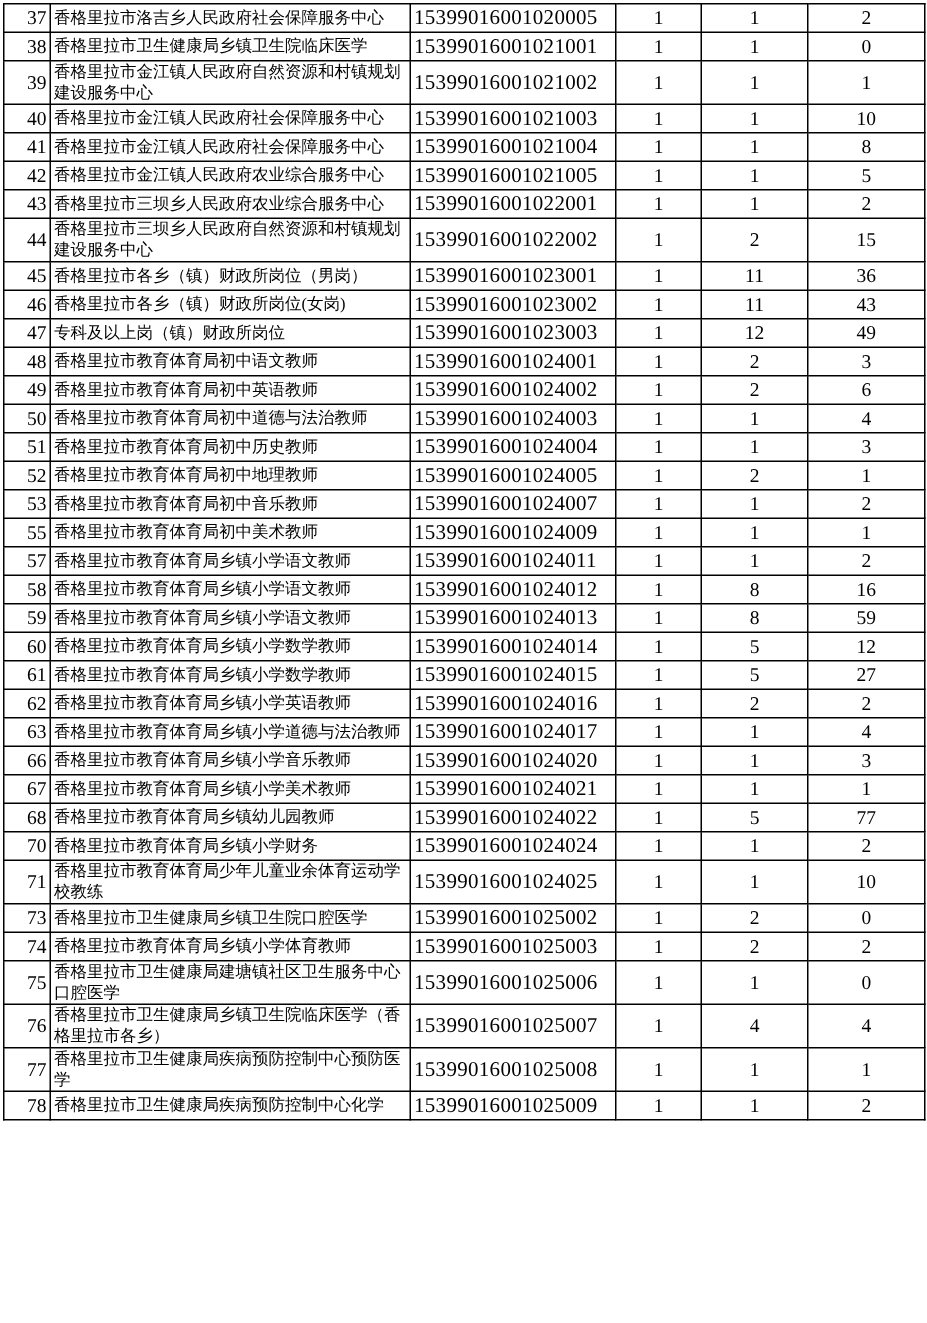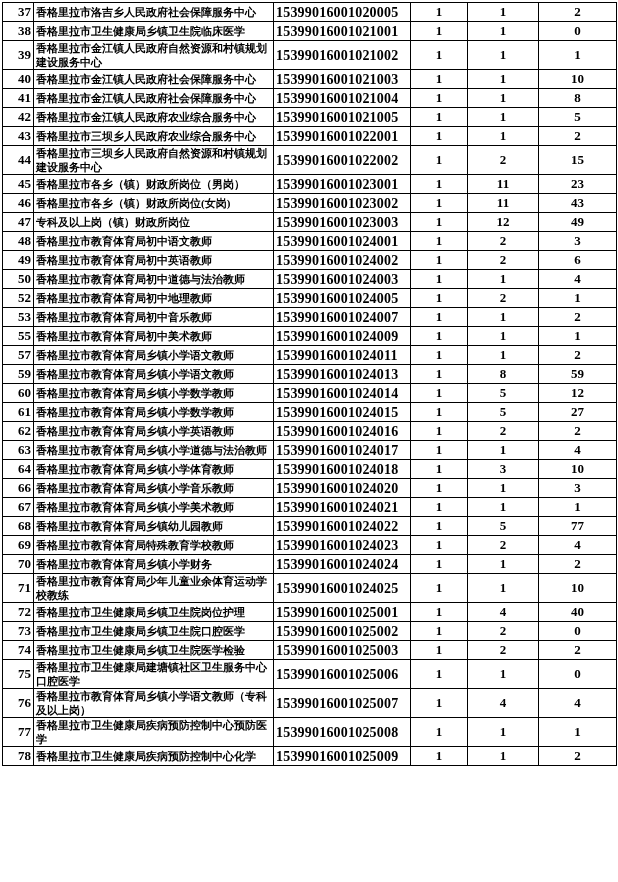--- a/index.html
+++ b/index.html
@@ -27,21 +27,20 @@
     width: 614px;
   }
   table.doc-table td {
     border: 1px solid #000000;
     vertical-align: middle;
     overflow: hidden;
     padding: 0 2px;
   }
   table.doc-table tr {
     height: 19px;
-    font-weight: bold;
   }
   td.c-no {
     text-align: right;
     font-size: 13px;
     padding-right: 3px;
     line-height: 14px;
   }
   td.c-name {
     text-align: left;
     font-size: 11px;
@@ -139,21 +138,21 @@
           <td class="c-num">1</td>
           <td class="c-num">2</td>
           <td class="c-num">15</td>
         </tr>
         <tr>
           <td class="c-no">45</td>
           <td class="c-name">香格里拉市各乡（镇）财政所岗位（男岗）</td>
           <td class="c-code">15399016001023001</td>
           <td class="c-num">1</td>
           <td class="c-num">11</td>
-          <td class="c-num">23</td>
+          <td class="c-num">36</td>
         </tr>
         <tr>
           <td class="c-no">46</td>
           <td class="c-name">香格里拉市各乡（镇）财政所岗位(女岗)</td>
           <td class="c-code">15399016001023002</td>
           <td class="c-num">1</td>
           <td class="c-num">11</td>
           <td class="c-num">43</td>
         </tr>
         <tr>
@@ -182,20 +181,28 @@
         </tr>
         <tr>
           <td class="c-no">50</td>
           <td class="c-name">香格里拉市教育体育局初中道德与法治教师</td>
           <td class="c-code">15399016001024003</td>
           <td class="c-num">1</td>
           <td class="c-num">1</td>
           <td class="c-num">4</td>
         </tr>
         <tr>
+          <td class="c-no">51</td>
+          <td class="c-name">香格里拉市教育体育局初中历史教师</td>
+          <td class="c-code">15399016001024004</td>
+          <td class="c-num">1</td>
+          <td class="c-num">1</td>
+          <td class="c-num">3</td>
+        </tr>
+        <tr>
           <td class="c-no">52</td>
           <td class="c-name">香格里拉市教育体育局初中地理教师</td>
           <td class="c-code">15399016001024005</td>
           <td class="c-num">1</td>
           <td class="c-num">2</td>
           <td class="c-num">1</td>
         </tr>
         <tr>
           <td class="c-no">53</td>
           <td class="c-name">香格里拉市教育体育局初中音乐教师</td>
@@ -214,20 +221,28 @@
         </tr>
         <tr>
           <td class="c-no">57</td>
           <td class="c-name">香格里拉市教育体育局乡镇小学语文教师</td>
           <td class="c-code">15399016001024011</td>
           <td class="c-num">1</td>
           <td class="c-num">1</td>
           <td class="c-num">2</td>
         </tr>
         <tr>
+          <td class="c-no">58</td>
+          <td class="c-name">香格里拉市教育体育局乡镇小学语文教师</td>
+          <td class="c-code">15399016001024012</td>
+          <td class="c-num">1</td>
+          <td class="c-num">8</td>
+          <td class="c-num">16</td>
+        </tr>
+        <tr>
           <td class="c-no">59</td>
           <td class="c-name">香格里拉市教育体育局乡镇小学语文教师</td>
           <td class="c-code">15399016001024013</td>
           <td class="c-num">1</td>
           <td class="c-num">8</td>
           <td class="c-num">59</td>
         </tr>
         <tr>
           <td class="c-no">60</td>
           <td class="c-name">香格里拉市教育体育局乡镇小学数学教师</td>
@@ -254,28 +269,20 @@
         </tr>
         <tr>
           <td class="c-no">63</td>
           <td class="c-name">香格里拉市教育体育局乡镇小学道德与法治教师</td>
           <td class="c-code">15399016001024017</td>
           <td class="c-num">1</td>
           <td class="c-num">1</td>
           <td class="c-num">4</td>
         </tr>
         <tr>
-          <td class="c-no">64</td>
-          <td class="c-name">香格里拉市教育体育局乡镇小学体育教师</td>
-          <td class="c-code">15399016001024018</td>
-          <td class="c-num">1</td>
-          <td class="c-num">3</td>
-          <td class="c-num">10</td>
-        </tr>
-        <tr>
           <td class="c-no">66</td>
           <td class="c-name">香格里拉市教育体育局乡镇小学音乐教师</td>
           <td class="c-code">15399016001024020</td>
           <td class="c-num">1</td>
           <td class="c-num">1</td>
           <td class="c-num">3</td>
         </tr>
         <tr>
           <td class="c-no">67</td>
           <td class="c-name">香格里拉市教育体育局乡镇小学美术教师</td>
@@ -286,78 +293,62 @@
         </tr>
         <tr>
           <td class="c-no">68</td>
           <td class="c-name">香格里拉市教育体育局乡镇幼儿园教师</td>
           <td class="c-code">15399016001024022</td>
           <td class="c-num">1</td>
           <td class="c-num">5</td>
           <td class="c-num">77</td>
         </tr>
         <tr>
-          <td class="c-no">69</td>
-          <td class="c-name">香格里拉市教育体育局特殊教育学校教师</td>
-          <td class="c-code">15399016001024023</td>
-          <td class="c-num">1</td>
-          <td class="c-num">2</td>
-          <td class="c-num">4</td>
-        </tr>
-        <tr>
           <td class="c-no">70</td>
           <td class="c-name">香格里拉市教育体育局乡镇小学财务</td>
           <td class="c-code">15399016001024024</td>
           <td class="c-num">1</td>
           <td class="c-num">1</td>
           <td class="c-num">2</td>
         </tr>
         <tr>
           <td class="c-no">71</td>
           <td class="c-name">香格里拉市教育体育局少年儿童业余体育运动学校教练</td>
           <td class="c-code">15399016001024025</td>
           <td class="c-num">1</td>
           <td class="c-num">1</td>
           <td class="c-num">10</td>
         </tr>
         <tr>
-          <td class="c-no">72</td>
-          <td class="c-name">香格里拉市卫生健康局乡镇卫生院岗位护理</td>
-          <td class="c-code">15399016001025001</td>
-          <td class="c-num">1</td>
-          <td class="c-num">4</td>
-          <td class="c-num">40</td>
-        </tr>
-        <tr>
           <td class="c-no">73</td>
           <td class="c-name">香格里拉市卫生健康局乡镇卫生院口腔医学</td>
           <td class="c-code">15399016001025002</td>
           <td class="c-num">1</td>
           <td class="c-num">2</td>
           <td class="c-num">0</td>
         </tr>
         <tr>
           <td class="c-no">74</td>
-          <td class="c-name">香格里拉市卫生健康局乡镇卫生院医学检验</td>
+          <td class="c-name">香格里拉市教育体育局乡镇小学体育教师</td>
           <td class="c-code">15399016001025003</td>
           <td class="c-num">1</td>
           <td class="c-num">2</td>
           <td class="c-num">2</td>
         </tr>
         <tr>
           <td class="c-no">75</td>
           <td class="c-name">香格里拉市卫生健康局建塘镇社区卫生服务中心口腔医学</td>
           <td class="c-code">15399016001025006</td>
           <td class="c-num">1</td>
           <td class="c-num">1</td>
           <td class="c-num">0</td>
         </tr>
         <tr>
           <td class="c-no">76</td>
-          <td class="c-name">香格里拉市教育体育局乡镇小学语文教师（专科及以上岗）</td>
+          <td class="c-name">香格里拉市卫生健康局乡镇卫生院临床医学（香格里拉市各乡）</td>
           <td class="c-code">15399016001025007</td>
           <td class="c-num">1</td>
           <td class="c-num">4</td>
           <td class="c-num">4</td>
         </tr>
         <tr>
           <td class="c-no">77</td>
           <td class="c-name">香格里拉市卫生健康局疾病预防控制中心预防医学</td>
           <td class="c-code">15399016001025008</td>
           <td class="c-num">1</td>

